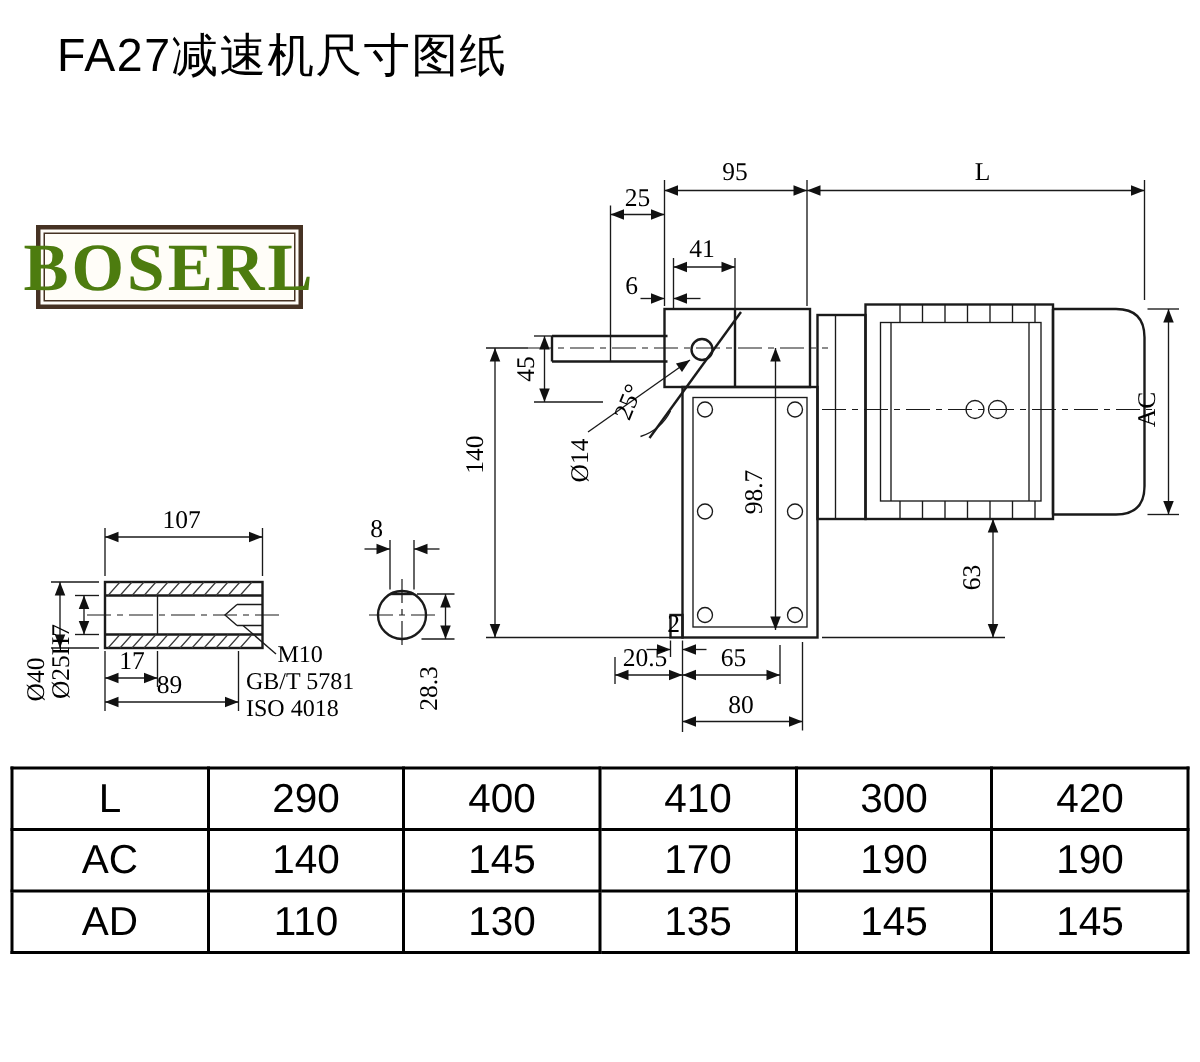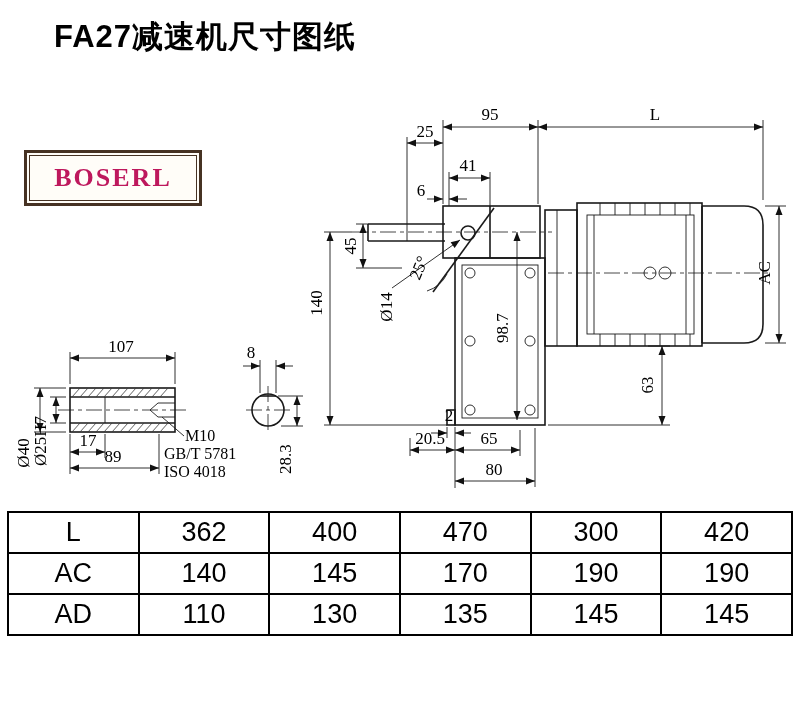--- a/index.html
+++ b/index.html
@@ -1,36 +1,36 @@
 <!DOCTYPE html>
 <html><head>
 <meta charset="utf-8">
 <style>
   html,body{margin:0;padding:0;background:#ffffff;}
   body{width:800px;height:708px;position:relative;font-family:"Liberation Sans",sans-serif;color:#000;overflow:hidden;}
 
   .page-title{
-    position:absolute;left:54px;top:16px;
-    font-size:31px;font-weight:bold;letter-spacing:1px;
+    position:absolute;left:38px;top:16px;
+    font-size:31px;font-weight:normal;letter-spacing:1px;
     font-family:"Liberation Sans",sans-serif;
   }
 
   .logo-box{
     position:absolute;left:24px;top:150px;width:178px;height:56px;
     border:3px solid #463223;background:#fffdf8;
     display:flex;align-items:center;justify-content:center;
     box-sizing:border-box;
   }
   .logo-inner{
     position:absolute;inset:2px;border:1.5px solid #463223;
     display:flex;align-items:center;justify-content:center;
   }
   .logo-text{
     font-family:"Liberation Serif",serif;font-weight:bold;
-    font-size:26px;color:#be185d;letter-spacing:2px;line-height:1;
+    font-size:45px;color:#4d7c0f;letter-spacing:2px;line-height:1;
   }
 
   svg{position:absolute;left:0;top:0;}
   .ol{stroke:#1a1a1a;stroke-width:1.6;fill:none;}
   .tl{stroke:#1a1a1a;stroke-width:0.9;fill:none;}
   .dl{stroke:#1a1a1a;stroke-width:0.9;fill:none;}
   .cl{stroke:#1a1a1a;stroke-width:0.8;fill:none;stroke-dasharray:16 4 4 4;}
   .hatch{stroke:#3a3a3a;stroke-width:0.8;fill:none;}
   .arrows{marker-start:url(#arr);marker-end:url(#arr);}
   .arrow-e{marker-end:url(#arr);}
@@ -257,23 +257,23 @@
       <line class="dl arrows" x1="297" y1="396" x2="297" y2="426"></line>
       <text class="dim" x="291" y="459" text-anchor="middle" transform="rotate(-90 291 459)">28.3</text>
     </g>
   </g>
 </svg>
 
 <table class="size-table">
   <tbody>
   <tr>
     <td>L</td>
-    <td>362</td>
+    <td>290</td>
     <td>400</td>
-    <td>470</td>
+    <td>410</td>
     <td>300</td>
     <td>420</td>
   </tr>
   <tr>
     <td>AC</td>
     <td>140</td>
     <td>145</td>
     <td>170</td>
     <td>190</td>
     <td>190</td>

